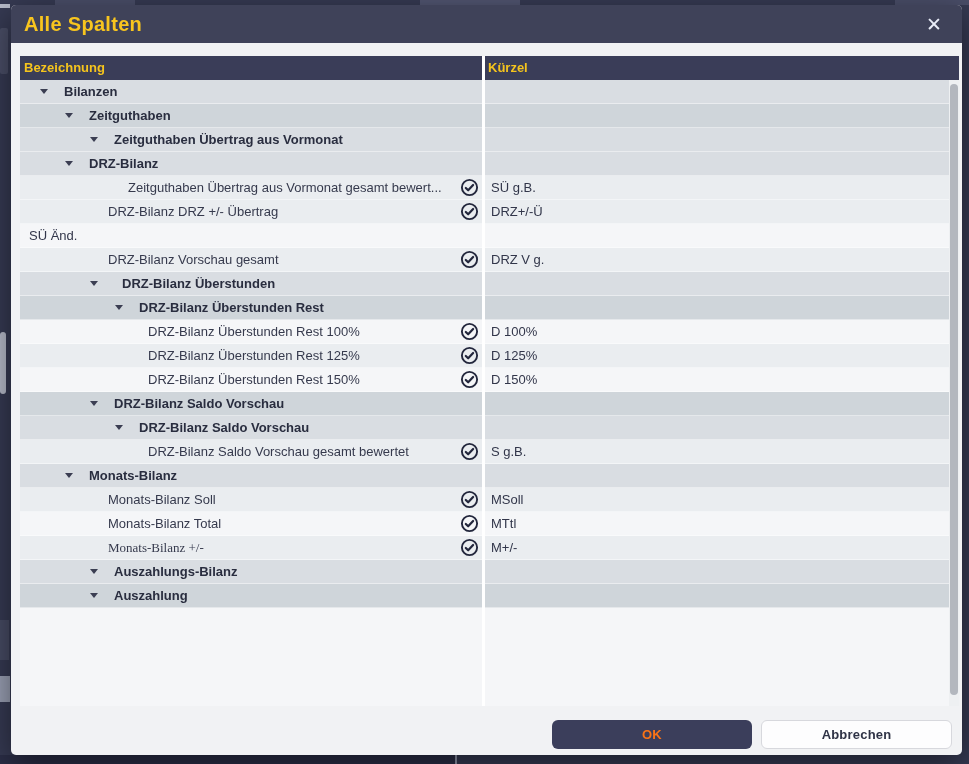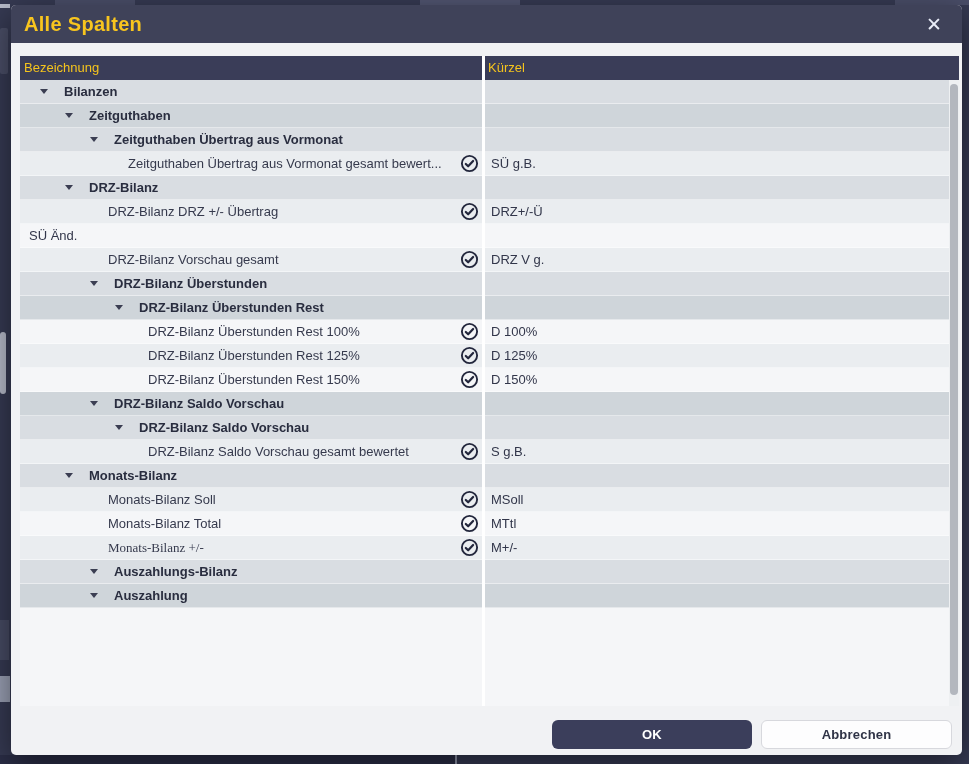--- a/index.html
+++ b/index.html
@@ -24,21 +24,21 @@
   .close-btn{
     color:#e9edf8;font-size:19px;line-height:1;cursor:pointer;
     padding:2px 4px;user-select:none;
   }
   
   .table-wrap{
     position:absolute;left:9px;top:51px;width:939px;height:650px;
     background:#f5f6f8;
   }
   .thead{height:24px;background:#3a3d58;display:flex;position:relative;z-index:2;}
-  .th{color:#f5c41d;font-weight:400;font-size:13px;line-height:24px;box-sizing:border-box;}
+  .th{color:#f5c41d;font-weight:700;font-size:13px;line-height:24px;box-sizing:border-box;}
   .th-bez{width:462px;padding-left:4px;}
   .th-kurz{flex:1;padding-left:6px;}
   .col-divider{
     position:absolute;left:462px;top:0;bottom:0;width:3px;background:#ffffff;z-index:3;
   }
   .tbody{position:absolute;left:0;top:24px;right:10px;bottom:0;z-index:1;}
   .row{
     height:24px;display:flex;box-sizing:border-box;
     border-bottom:1px solid rgba(255,255,255,.45);
   }
@@ -67,21 +67,21 @@
   
   .scrollbar{position:absolute;right:0;top:24px;bottom:0;width:10px;background:#eef0f2;}
   .scroll-thumb{position:absolute;left:1px;top:4px;width:8px;height:611px;background:#b3b7be;border-radius:4px;}
   
   .footer{position:absolute;right:10px;bottom:6px;display:flex;gap:9px;}
   .btn{
     height:29px;border-radius:6px;font-size:13px;font-weight:600;
     display:flex;align-items:center;justify-content:center;
     box-sizing:border-box;cursor:pointer;letter-spacing:.2px;
   }
-  .btn-ok{width:200px;background:#3b3e5b;color:#ffffff;border:none;}
+  .btn-ok{width:200px;background:#3b3e5b;color:#f97316;border:none;}
   .btn-cancel{width:191px;background:#fdfdfe;color:#2f3346;border:1px solid #d7d8dd;}
 </style>
 </head>
 <body>
 
 <div class="artifact" style="left:55px;top:0;width:80px;height:5px;background:#4a4e69;"></div>
 <div class="artifact" style="left:420px;top:0;width:100px;height:5px;background:#515571;"></div>
 <div class="artifact" style="left:895px;top:0;width:74px;height:5px;background:#4a4e69;"></div>
 <div class="artifact" style="left:0;top:4px;width:10px;height:4px;background:#b9bdcb;"></div>
 <div class="artifact" style="left:0;top:28px;width:8px;height:46px;background:#4a4e67;border-radius:2px;"></div>
@@ -119,37 +119,37 @@
           </div>
           <div class="cell-kurz"></div>
         </div>
         <div class="row group even">
           <div class="cell-bez" style="padding-left: 70px;">
             <span class="tri"></span>
             <span class="lbl">Zeitguthaben Übertrag aus Vormonat</span>
           </div>
           <div class="cell-kurz"></div>
         </div>
+        <div class="row group even">
+          <div class="cell-bez" style="padding-left: 45px;">
+            <span class="tri"></span>
+            <span class="lbl">DRZ-Bilanz</span>
+          </div>
+          <div class="cell-kurz"></div>
+        </div>
         <div class="row leaf odd">
           <div class="cell-bez" style="padding-left: 108px;">
             <span class="lbl">Zeitguthaben Übertrag aus Vormonat gesamt bewert...</span>
             <svg viewBox="0 0 20 20" width="19" height="19" class="chk">
               <circle cx="10" cy="10" r="8" fill="none" stroke="#22263c" stroke-width="2"></circle>
               <path d="M6.1 10.5l2.5 2.5 5.2-5.6" fill="none" stroke="#22263c" stroke-width="2.3" stroke-linecap="round" stroke-linejoin="round"></path>
             </svg>
           </div>
           <div class="cell-kurz">SÜ g.B.</div>
         </div>
-        <div class="row group even">
-          <div class="cell-bez" style="padding-left: 45px;">
-            <span class="tri"></span>
-            <span class="lbl">DRZ-Bilanz</span>
-          </div>
-          <div class="cell-kurz"></div>
-        </div>
         <div class="row leaf odd">
           <div class="cell-bez" style="padding-left: 88px;">
             <span class="lbl">DRZ-Bilanz DRZ +/- Übertrag</span>
             <svg viewBox="0 0 20 20" width="19" height="19" class="chk">
               <circle cx="10" cy="10" r="8" fill="none" stroke="#22263c" stroke-width="2"></circle>
               <path d="M6.1 10.5l2.5 2.5 5.2-5.6" fill="none" stroke="#22263c" stroke-width="2.3" stroke-linecap="round" stroke-linejoin="round"></path>
             </svg>
           </div>
           <div class="cell-kurz">DRZ+/-Ü</div>
         </div>
@@ -160,21 +160,21 @@
           <div class="cell-bez" style="padding-left: 88px;">
             <span class="lbl">DRZ-Bilanz Vorschau gesamt</span>
             <svg viewBox="0 0 20 20" width="19" height="19" class="chk">
               <circle cx="10" cy="10" r="8" fill="none" stroke="#22263c" stroke-width="2"></circle>
               <path d="M6.1 10.5l2.5 2.5 5.2-5.6" fill="none" stroke="#22263c" stroke-width="2.3" stroke-linecap="round" stroke-linejoin="round"></path>
             </svg>
           </div>
           <div class="cell-kurz">DRZ V g.</div>
         </div>
         <div class="row group even">
-          <div class="cell-bez" style="padding-left: 70px;">
+          <div class="cell-bez" style="padding-left: 70px; gap: 8px;">
             <span class="tri"></span>
             <span class="lbl">DRZ-Bilanz Überstunden</span>
           </div>
           <div class="cell-kurz"></div>
         </div>
         <div class="row group odd">
           <div class="cell-bez" style="padding-left: 95px;">
             <span class="tri"></span>
             <span class="lbl">DRZ-Bilanz Überstunden Rest</span>
           </div>

